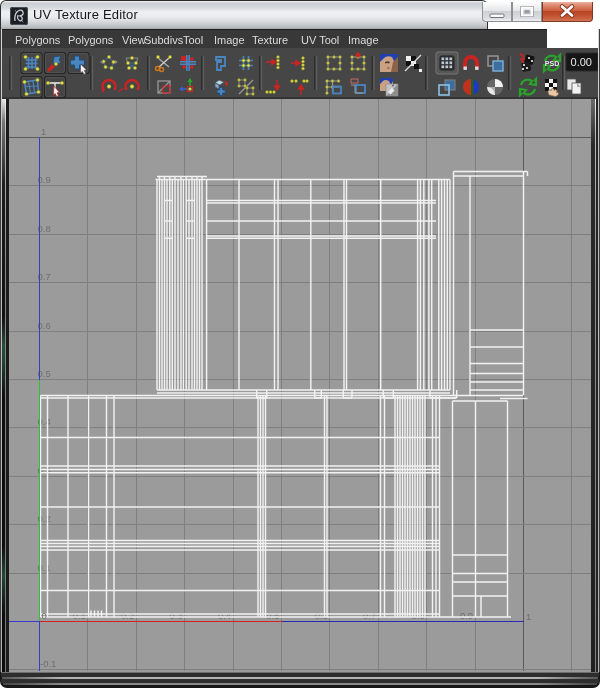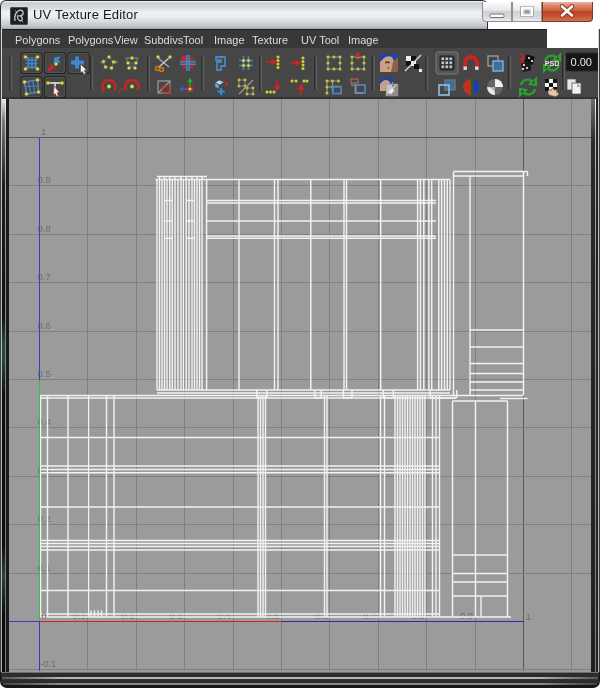--- a/index.html
+++ b/index.html
@@ -54,21 +54,21 @@
     <div id="btnclose" class="capbtn">
       <svg width="49" height="19">
           <path d="M 19 4.5 L 29 13.5 M 29 4.5 L 19 13.5" stroke="#8a3a28" stroke-width="4.6" stroke-linecap="round"></path>
           <path d="M 19 4.5 L 29 13.5 M 29 4.5 L 19 13.5" stroke="#fdfdfd" stroke-width="2.6" stroke-linecap="round"></path>
         </svg>
     </div>
   </div>
   <div id="menubar">
     <span style="left:14px">Polygons</span>
     <span style="left:67px">Polygons</span>
-    <span style="left:113px">View</span>
+    <span style="left:121px">View</span>
     <span style="left:143px">Subdivs</span>
     <span style="left:182px">Tool</span>
     <span style="left:213px">Image</span>
     <span style="left:251px">Texture</span>
     <span style="left:300px">UV Tool</span>
     <span style="left:347px">Image</span>
   </div>
   <svg style="position:absolute;left:2px;top:48px" width="596" height="51" font-family="&quot;Liberation Sans&quot;,sans-serif">
       <rect width="596" height="51" fill="#464646"></rect>
       <rect y="49" width="596" height="2" fill="#333333"></rect>

